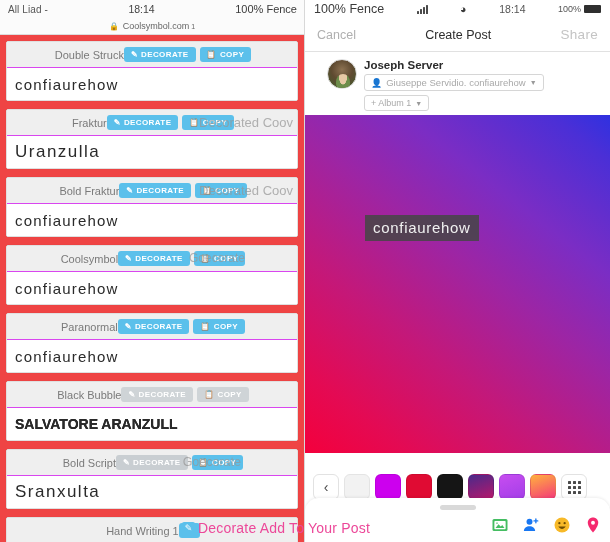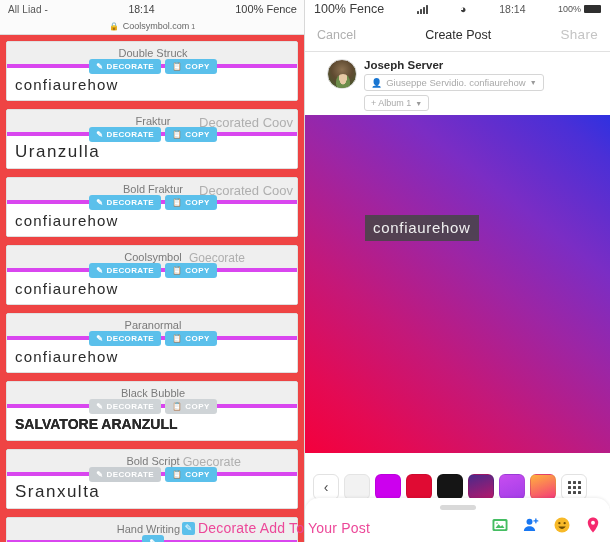--- a/index.html
+++ b/index.html
@@ -40,24 +40,23 @@
   .lock-ico { font-size: 8px; margin-right: 3px; color: #4b4b4b; }
 
   .list { padding: 6px 6px 0 6px; }
   .card {
     background: #fff; border: 1px solid #e0e0e0;
     border-radius: 2px; margin-bottom: 8px;
     box-shadow: 0 0 0 1px rgba(0,0,0,0.01);
     position: relative;
   }
   .card-head {
-    display: flex; align-items: center; justify-content: space-between;
+    display: flex; align-items: center; justify-content: center;
     background: #efefef; padding: 5px 6px 5px 8px; height: 26px;
-    border-bottom: 4px solid #d946ef;
-    flex-direction: column;
+    border-bottom: 1px solid #d946ef;
   }
   .style-name { font-size: 11px; color: #7a7a7a; white-space: nowrap; }
   .btn-group { display: flex; gap: 4px; align-items: center; }
   .btn {
     display: inline-flex; align-items: center; gap: 3px;
     background: #5bc0eb; color: #fff;
     font-size: 8px; font-weight: bold; letter-spacing: .4px;
     padding: 3px 7px; border-radius: 3px;
     border: none; cursor: pointer; white-space: nowrap;
     text-transform: uppercase;

